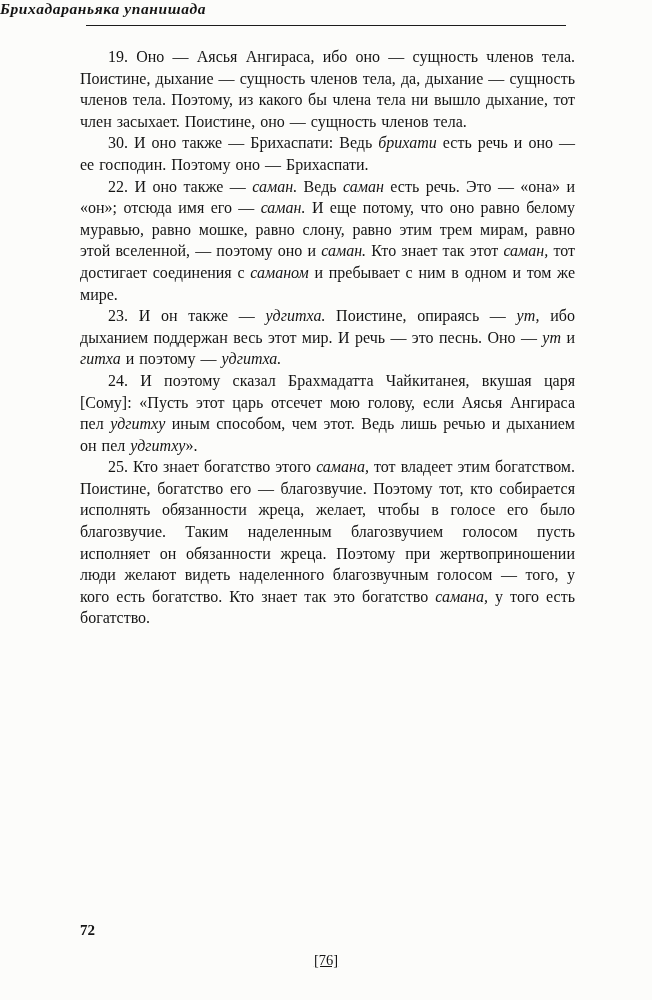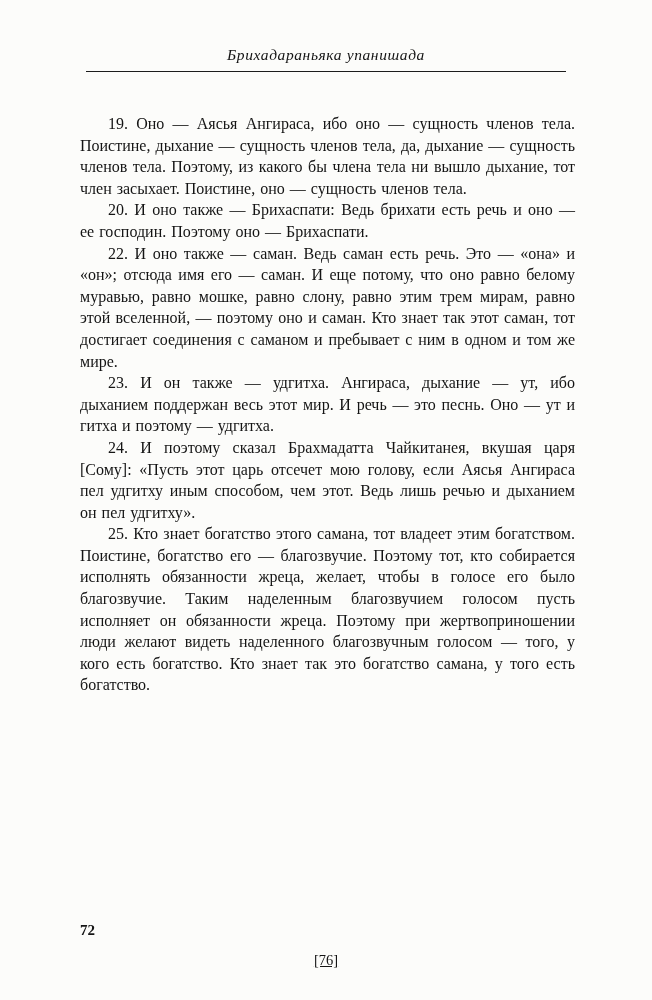--- a/index.html
+++ b/index.html
@@ -12,46 +12,46 @@
     width: 652px;
     height: 1000px;
     margin: 0 auto;
     background: #fcfcfa;
     color: #141414;
     font-family: "Liberation Serif", "DejaVu Serif", serif;
     overflow: hidden;
     box-shadow: 0 0 4px rgba(0,0,0,0.25);
   }
   .running-header {
-    padding-top: 46px;
-    text-align: center;
+    text-align: left;
     font-style: italic;
-    font-weight: normal;
+    font-weight: bold;
     font-size: 15.5px;
     letter-spacing: 0.6px;
   }
   .header-rule {
     width: 480px;
     margin: 7px auto 0 auto;
     border: none;
     border-top: 1.6px solid #1c1c1c;
     height: 0;
   }
   .page-body {
-    margin: 41px 77px 0 80px;
+    margin: 20px 77px 0 80px;
   }
   .para {
     margin: 0;
     text-align: justify;
     text-indent: 28px;
     font-size: 16px;
     line-height: 21.6px;
     word-spacing: 1px;
   }
   .para .it {
+    font-style: italic;
   }
   .footer-page-number {
     position: absolute;
     left: 80px;
     top: 922px;
     font-size: 15px;
     font-weight: bold;
     text-align: right;
   }
   .footer-folio {
@@ -65,21 +65,21 @@
   }
 </style>
 </head>
 <body>
 
 <div class="page">
   <div class="running-header">Брихадараньяка упанишада</div>
   <hr class="header-rule">
   <div class="page-body">
       <p class="para"><span>19. Оно — Аясья Ангираса, ибо оно — сущность членов тела. Поистине, дыхание — сущность членов тела, да, дыхание — сущность членов тела. Поэтому, из какого бы члена тела ни вышло дыхание, тот член засыхает. Поистине, оно — сущность членов тела.</span></p>
-      <p class="para"><span>20. И оно также — Брихаспати: Ведь </span><span class="it">брихати</span><span> есть речь и оно — ее господин. Поэтому оно — Брихаспати.</span></p>
+      <p class="para"><span>30. И оно также — Брихаспати: Ведь </span><span class="it">брихати</span><span> есть речь и оно — ее господин. Поэтому оно — Брихаспати.</span></p>
       <p class="para"><span>22. И оно также — </span><span class="it">саман.</span><span> Ведь </span><span class="it">саман</span><span> есть речь. Это — «она» и «он»; отсюда имя его — </span><span class="it">саман.</span><span> И еще потому, что оно равно белому муравью, равно мошке, равно слону, равно этим трем мирам, равно этой вселенной, — поэтому оно и </span><span class="it">саман.</span><span> Кто знает так этот </span><span class="it">саман,</span><span> тот достигает соединения с </span><span class="it">саманом</span><span> и пребывает с ним в одном и том же мире.</span></p>
-      <p class="para"><span>23. И он также — </span><span class="it">удгитха.</span><span> Ангираса, дыхание — </span><span class="it">ут,</span><span> ибо дыханием поддержан весь этот мир. И речь — это песнь. Оно — </span><span class="it">ут</span><span> и </span><span class="it">гитха</span><span> и поэтому — </span><span class="it">удгитха.</span></p>
+      <p class="para"><span>23. И он также — </span><span class="it">удгитха.</span><span> Поистине, опираясь — </span><span class="it">ут,</span><span> ибо дыханием поддержан весь этот мир. И речь — это песнь. Оно — </span><span class="it">ут</span><span> и </span><span class="it">гитха</span><span> и поэтому — </span><span class="it">удгитха.</span></p>
       <p class="para"><span>24. И поэтому сказал Брахмадатта Чайкитанея, вкушая царя [Сому]: «Пусть этот царь отсечет мою голову, если Аясья Ангираса пел </span><span class="it">удгитху</span><span> иным способом, чем этот. Ведь лишь речью и дыханием он пел </span><span class="it">удгитху</span><span>».</span></p>
       <p class="para"><span>25. Кто знает богатство этого </span><span class="it">самана,</span><span> тот владеет этим богатством. Поистине, богатство его — благозвучие. Поэтому тот, кто собирается исполнять обязанности жреца, желает, чтобы в голосе его было благозвучие. Таким наделенным благозвучием голосом пусть исполняет он обязанности жреца. Поэтому при жертвоприношении люди желают видеть наделенного благозвучным голосом — того, у кого есть богатство. Кто знает так это богатство </span><span class="it">самана,</span><span> у того есть богатство.</span></p>
     </div>
   <div class="footer-page-number">72</div>
   <div class="footer-folio">[76]</div>
 </div>
 
 </body></html>

